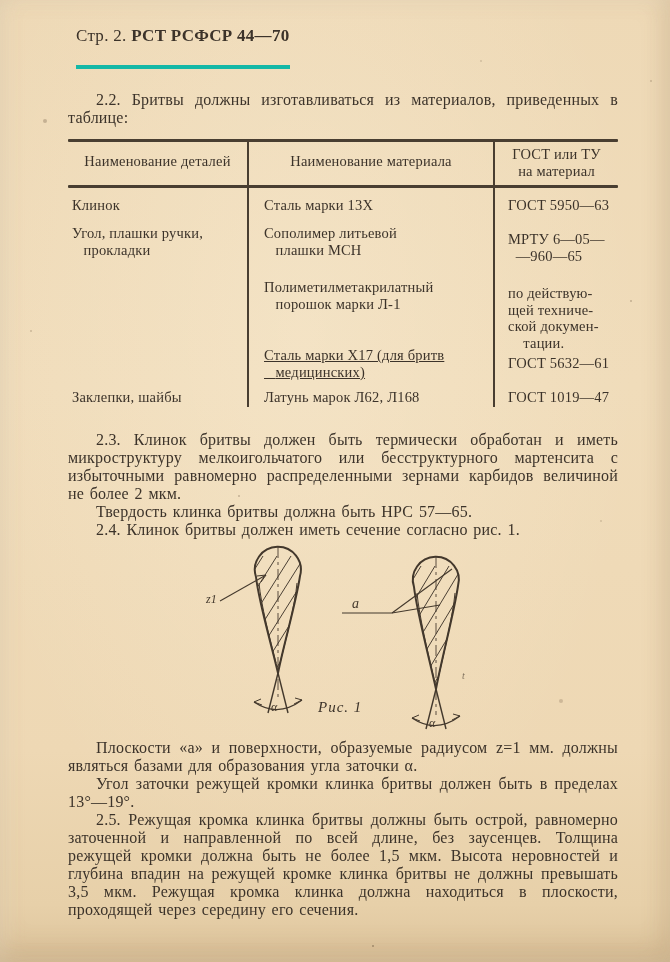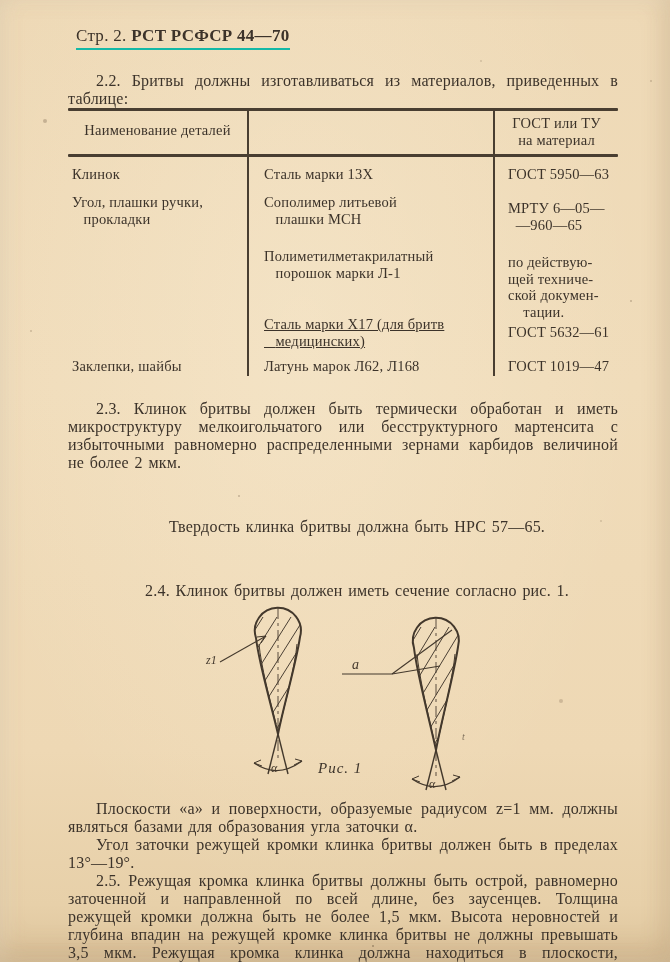--- a/index.html
+++ b/index.html
@@ -11,32 +11,32 @@
       radial-gradient(ellipse at 45% 35%, rgba(255,248,230,0.25), rgba(255,255,255,0) 65%),
       linear-gradient(180deg,#eed9b6 0%, #f0dcba 40%, #eed8b4 78%, #e7d0a9 94%, #ddc49c 100%);
     box-shadow: inset -10px 0 22px rgba(150,115,80,.10), inset 0 -14px 26px rgba(130,95,60,.14), inset 6px 0 18px rgba(255,250,235,.25);
     overflow:hidden;
     position:relative;
   }
   .content{ width:550px; margin-left:68px; padding-top:26px; position:relative; }
 
   
   .doc-header{ margin-left:8px; font-size:17px; letter-spacing:.3px; }
-  .doc-header .underlined{ display:inline-block; border-bottom:2px solid #14b8a6; padding-bottom:2px; }
+  .doc-header .underlined{ display:inline-block; border-bottom:4px solid #14b8a6; padding-bottom:19px; }
   .doc-header .bold{ font-weight:bold; }
 
   
   .para{ font-size:16px; line-height:18px; text-align:justify; text-indent:28px; letter-spacing:.2px; word-spacing:1.5px; }
-  .para.noj{ text-align:center;margin-top:46px; }
+  .para.noj{ text-align:left; }
   .p22{ margin-top:22px; }
   .p23{ margin-top:24px; }
   .after-fig{ margin-top:0; }
 
   
-  .mat-table{ position:relative; width:550px; height:268px; margin-top:0; font-size:14.5px; line-height:16.5px; letter-spacing:.2px; }
+  .mat-table{ position:relative; width:550px; height:268px; margin-top:12px; font-size:14.5px; line-height:16.5px; letter-spacing:.2px; }
   .rule{ position:absolute; background:#493e31; }
   .rule.top{ left:0; top:0; width:550px; height:3px; border-radius:1px; }
   .rule.head-bottom{ left:0; top:46px; width:550px; height:3px; border-radius:1px; }
   .rule.v1{ left:179px; top:0; width:2px; height:268px; }
   .rule.v2{ left:425px; top:0; width:2px; height:268px; }
   .cell{ position:absolute; white-space:pre-wrap; }
   .th{ text-align:center; }
   .th1{ left:0;  top:14px; width:179px; }
   .th2{ left:181px; top:14px; width:244px; }
   .th3{ left:427px; top:7px;  width:123px; }
@@ -76,20 +76,21 @@
 
   <p class="para p22">2.2. Бритвы должны изготавливаться из материалов, приведенных в таблице:</p>
 
   <div class="mat-table">
     <div class="rule top"></div>
     <div class="rule head-bottom"></div>
     <div class="rule v1"></div>
     <div class="rule v2"></div>
 
     <div class="cell th th1">Наименование деталей</div>
+    <div class="cell th th2">Наименование материала</div>
     <div class="cell c-detail y58">Клинок</div>
 
     <div class="cell th th3">ГОСТ или ТУ
 на материал</div>
     <div class="cell c-detail y86">Угол, плашки ручки,
    прокладки</div>
     <div class="cell c-detail y250">Заклепки, шайбы</div>
 
     <div class="cell c-mat y58">Сталь марки 13Х</div>
     <div class="cell c-mat y86">Сополимер литьевой

